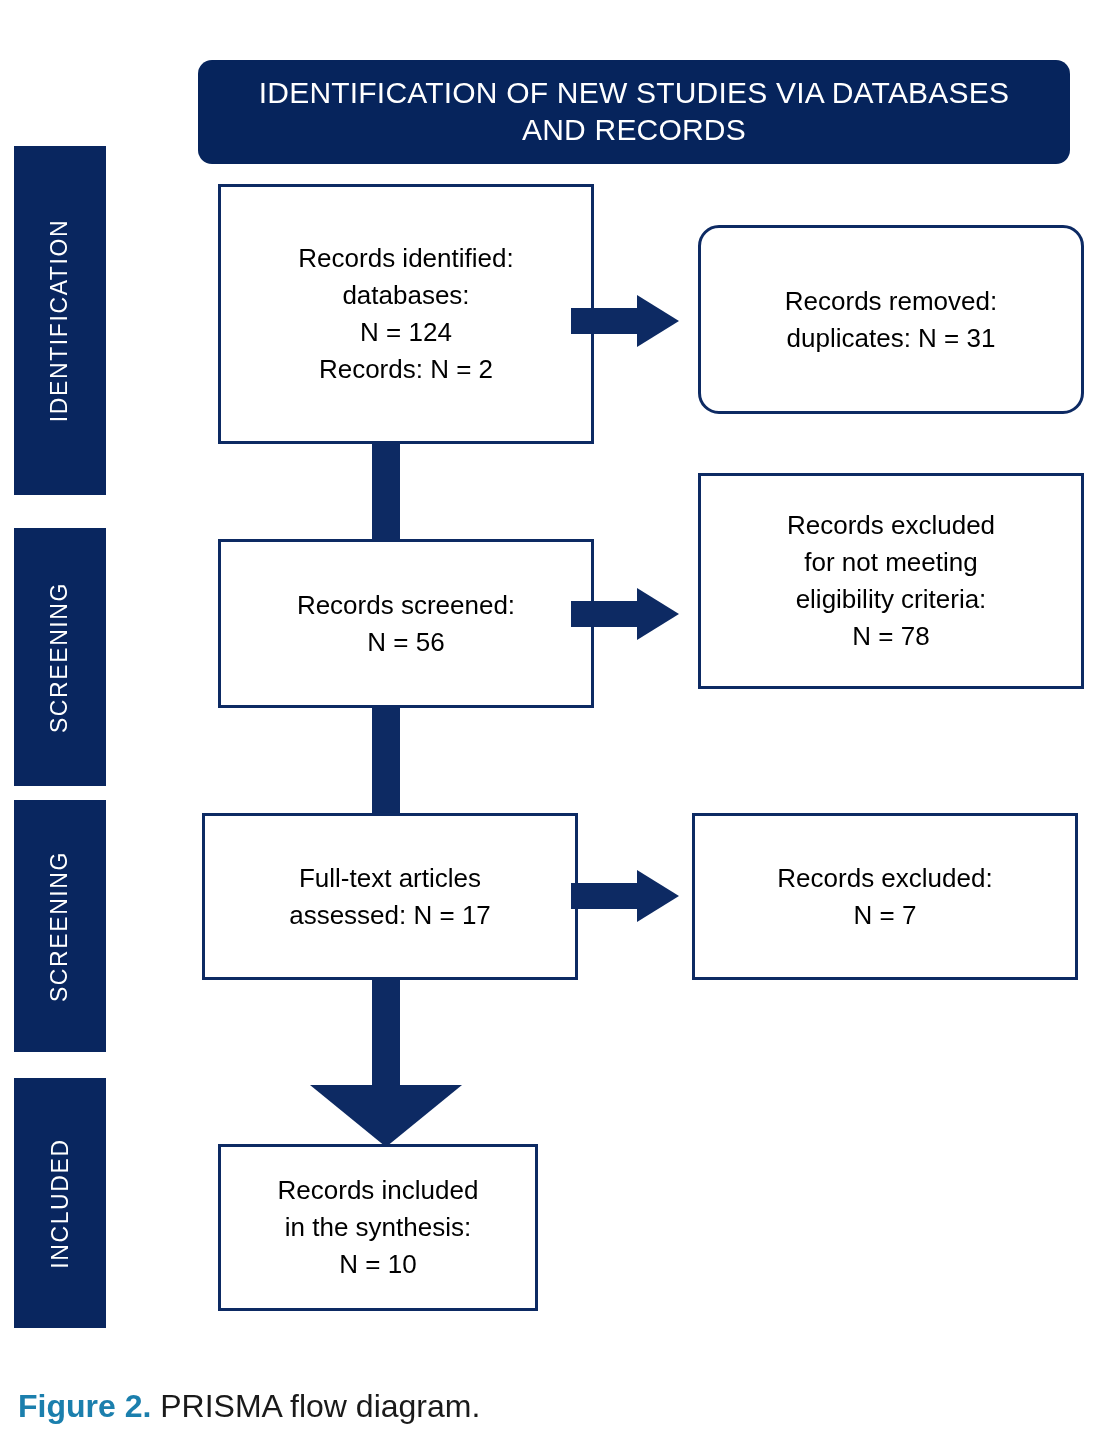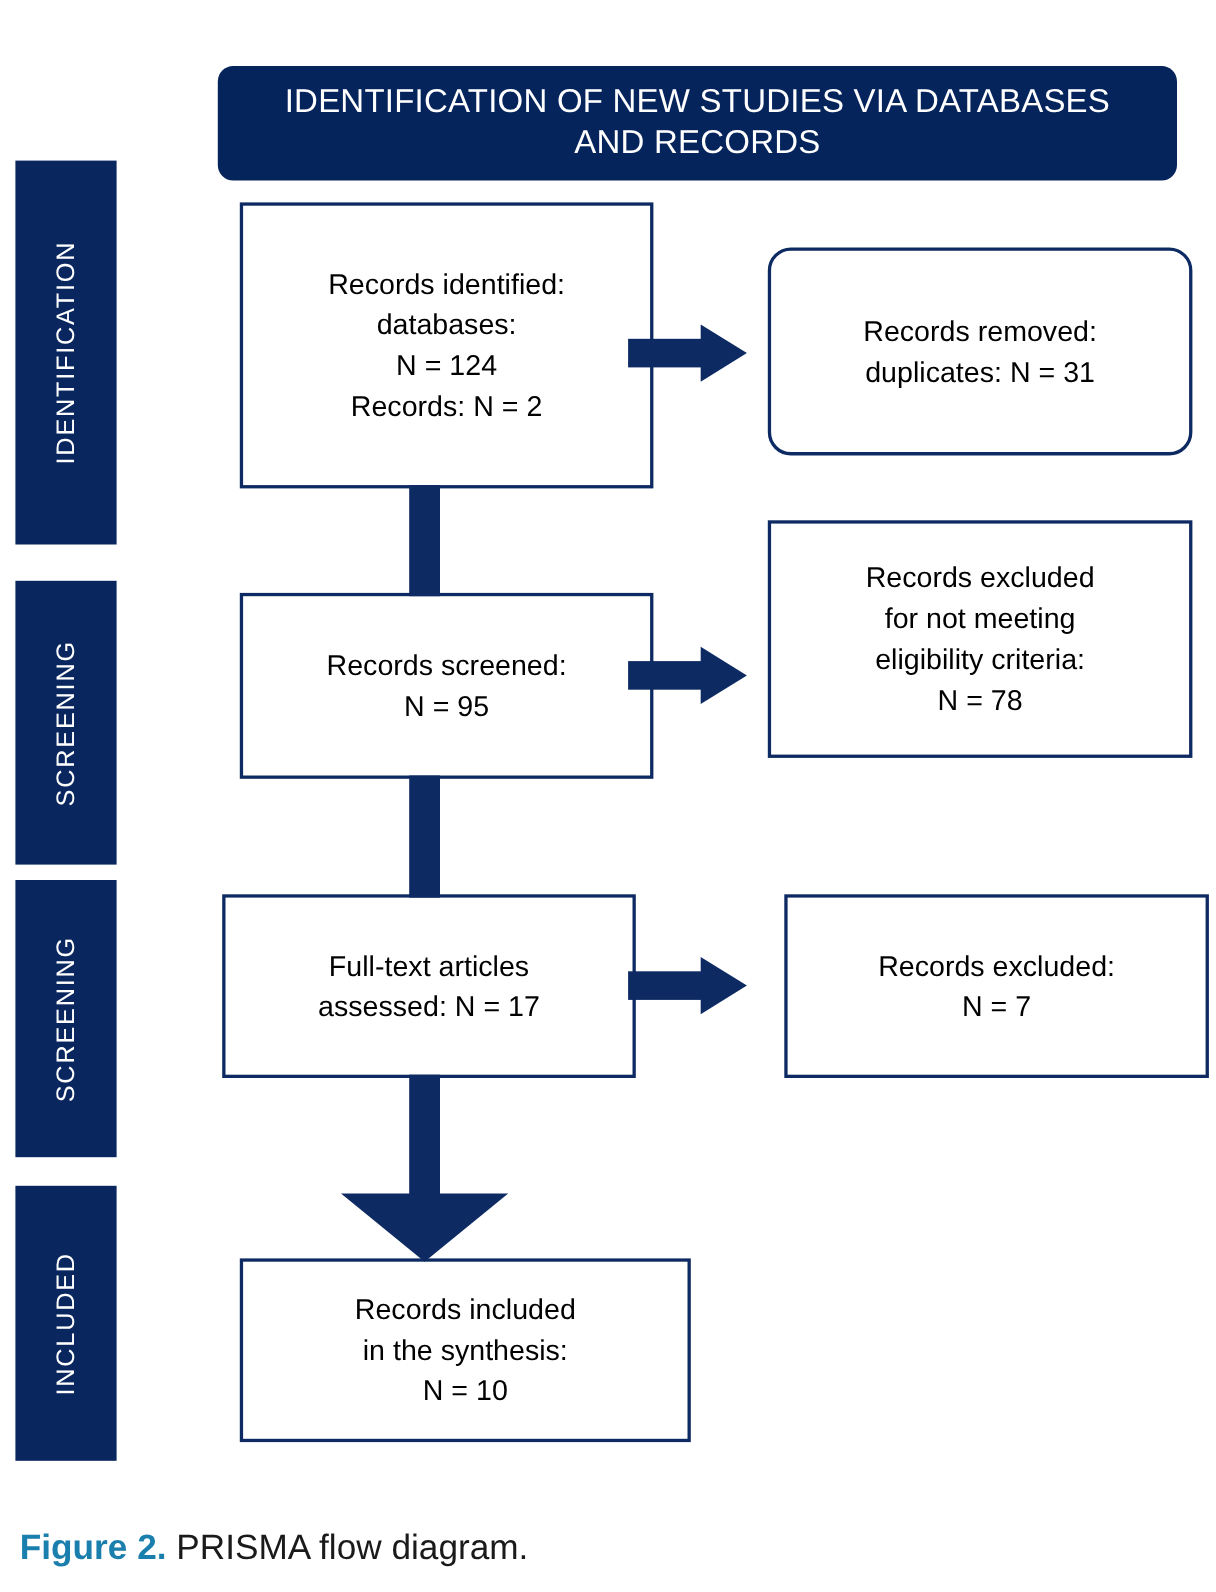--- a/index.html
+++ b/index.html
@@ -82,22 +82,22 @@
     color: #000000;
     padding: 6px 12px;
     margin-left: 20px;
   }
 
   .box-identified   { left: 198px; top: 184px;  width: 376px; height: 260px; }
   .box-removed      { left: 678px; top: 225px;  width: 386px; height: 189px; border-radius: 21px; }
   .box-screened     { left: 198px; top: 539px;  width: 376px; height: 169px; }
   .box-excl-elig    { left: 678px; top: 473px;  width: 386px; height: 216px; }
   .box-fulltext     { left: 182px; top: 813px;  width: 376px; height: 167px; }
-  .box-excl-records { left: 693px; top: 813px;  width: 386px; height: 167px; }
-  .box-included     { left: 198px; top: 1144px; width: 410px; height: 167px; }
+  .box-excl-records { left: 672px; top: 813px;  width: 386px; height: 167px; }
+  .box-included     { left: 198px; top: 1144px; width: 320px; height: 167px; }
 
   .box-text { display: block; white-space: pre-line; }
 
   
   .connector-bar {
     position: absolute;
     background: #0d2a63;
     width: 28px;
   }
   .bar-1 { left: 372px; top: 441px; height: 101px; }
@@ -208,21 +208,21 @@
 Records: N = 2</span>
   </div>
 
   <div class="flow-box box-removed">
     <span class="box-text">Records removed:
 duplicates: N = 31</span>
   </div>
 
   <div class="flow-box box-screened">
     <span class="box-text">Records screened:
-N = 95</span>
+N = 56</span>
   </div>
 
   <div class="flow-box box-excl-elig">
     <span class="box-text">Records excluded
 for not meeting
 eligibility criteria:
 N = 78</span>
   </div>
 
   <div class="flow-box box-fulltext">

